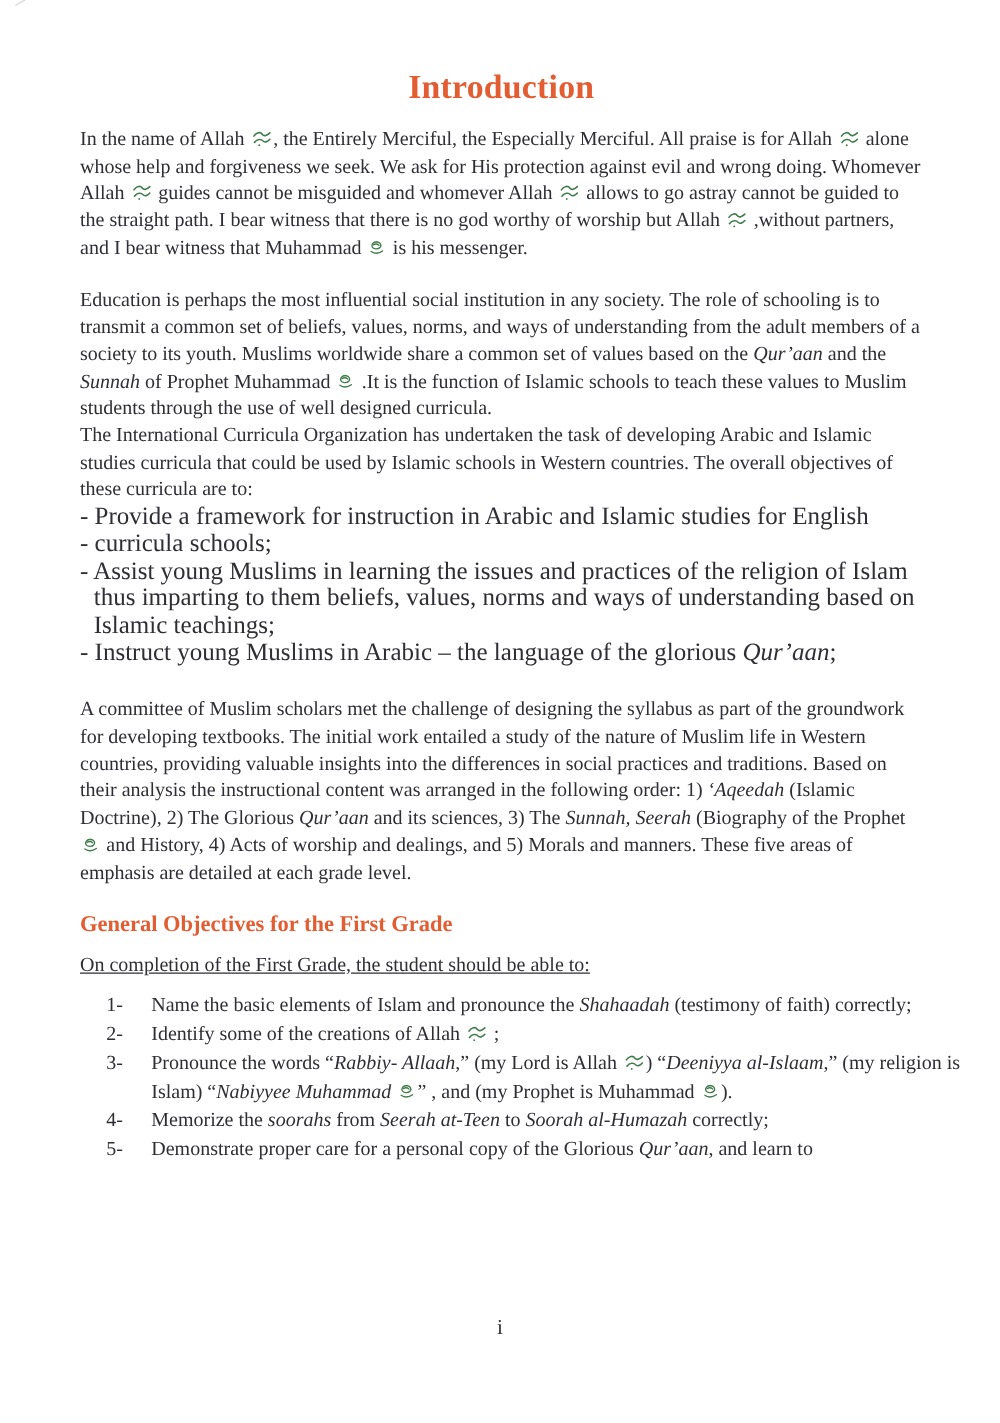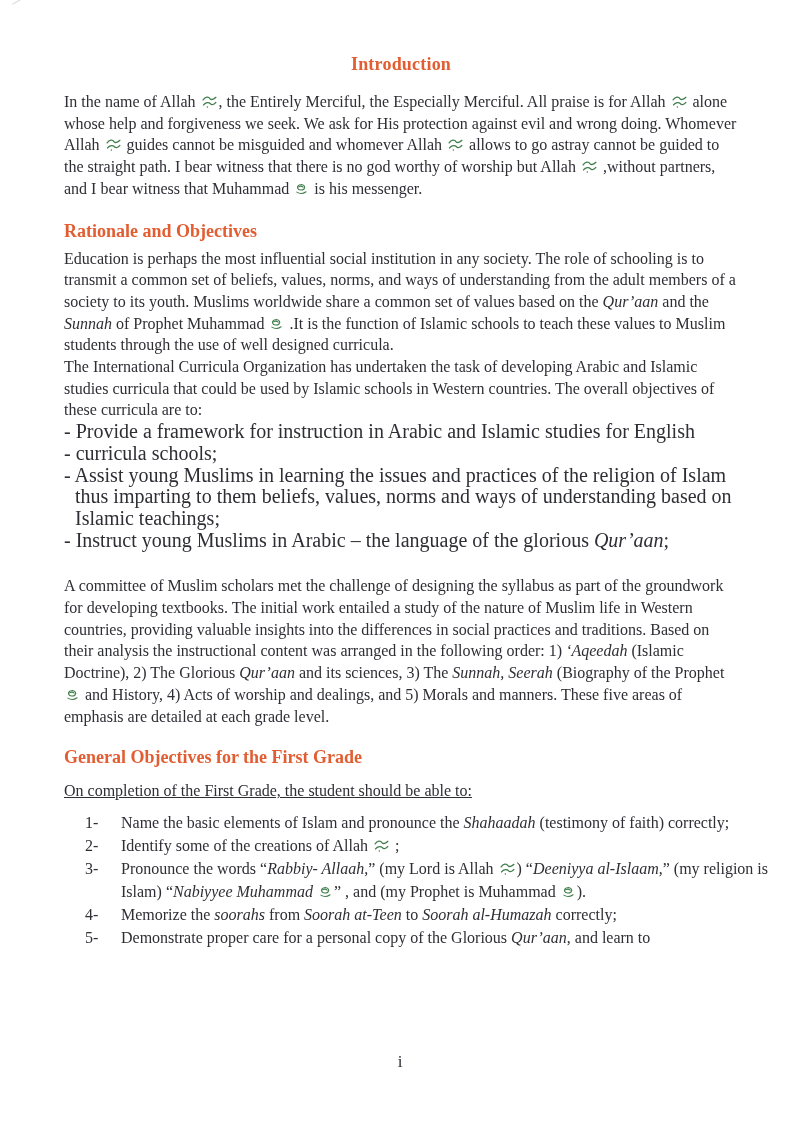--- a/index.html
+++ b/index.html
@@ -6,21 +6,21 @@
   .page{
     position:relative;
     width:800px;height:1138px;
     background:#ffffff;
     font-family:"Liberation Serif","DejaVu Serif",serif;
     color:#2e2e35;
     overflow:hidden;
   }
   .content{padding:54px 62px 0 64px;}
   .title{
-    font-size:18px;font-weight:bold;color:var(--accent,#e25d31);
+    font-size:27px;font-weight:bold;color:var(--accent,#e25d31);
     text-align:center;margin:0 0 16px 0;letter-spacing:.2px;
   }
   .body-p{font-size:16px;line-height:21.7px;margin:0;}
   .intro{margin-bottom:20px;}
   .sect-head{
     font-size:18px;font-weight:bold;color:var(--accent,#e25d31);
     margin:0 0 6px 0;line-height:22px;
   }
   .dash-list{font-size:20px;line-height:21.7px;}
   .dash-item{padding-left:11px;text-indent:-11px;}
@@ -93,21 +93,20 @@
               <circle cx="7.5" cy="14" r="0.9" fill="#3f7d4a" stroke="none"></circle>
             </g>
           </svg></span> ,without partners, and I bear witness that Muhammad <span class="hon"><svg viewBox="0 0 18 16" width="15" height="14">
             <g fill="none" stroke="#3f7d4a" stroke-width="1.3" stroke-linecap="round">
               <path d="M9 2.5 C5 2.5 3.5 5.5 4.5 7.5 C5.5 9.5 10 10 12 8 C14 6 12.5 3 9 2.5"></path>
               <path d="M5.5 5.5 C7 4.5 9.5 4.5 11 5.8"></path>
               <path d="M3.5 11.8 C6.5 13.8 11 13.8 14.5 11.3"></path>
             </g>
           </svg></span> is his messenger.</p>
 
-    <h2 class="sect-head">Rationale and Objectives</h2>
     <p class="body-p">Education is perhaps the most influential social institution in any society. The role of schooling is to transmit a common set of beliefs, values, norms, and ways of understanding from the adult members of a society to its youth. Muslims worldwide share a common set of values based on the <i>Qur’aan</i> and the <i>Sunnah</i> of Prophet Muhammad <span class="hon"><svg viewBox="0 0 18 16" width="15" height="14">
             <g fill="none" stroke="#3f7d4a" stroke-width="1.3" stroke-linecap="round">
               <path d="M9 2.5 C5 2.5 3.5 5.5 4.5 7.5 C5.5 9.5 10 10 12 8 C14 6 12.5 3 9 2.5"></path>
               <path d="M5.5 5.5 C7 4.5 9.5 4.5 11 5.8"></path>
               <path d="M3.5 11.8 C6.5 13.8 11 13.8 14.5 11.3"></path>
             </g>
           </svg></span> .It is the function of Islamic schools to teach these values to Muslim students through the use of well designed curricula.</p>
     <p class="body-p">The International Curricula Organization has undertaken the task of developing Arabic and Islamic studies curricula that could be used by Islamic schools in Western countries. The overall objectives of these curricula are to:</p>
 
     <div class="dash-list">
@@ -160,21 +159,21 @@
               </svg></span>” , and (my Prophet is Muhammad <span class="hon"><svg viewBox="0 0 18 16" width="15" height="14">
                 <g fill="none" stroke="#3f7d4a" stroke-width="1.3" stroke-linecap="round">
                   <path d="M9 2.5 C5 2.5 3.5 5.5 4.5 7.5 C5.5 9.5 10 10 12 8 C14 6 12.5 3 9 2.5"></path>
                   <path d="M5.5 5.5 C7 4.5 9.5 4.5 11 5.8"></path>
                   <path d="M3.5 11.8 C6.5 13.8 11 13.8 14.5 11.3"></path>
                 </g>
               </svg></span>).</span>
         </div>
         <div class="num-item">
           <span class="num">4-</span>
-          <span class="num-text">Memorize the <i>soorahs</i> from <i>Soorah at-Teen</i> to <i>Soorah al-Humazah</i> correctly;</span>
+          <span class="num-text">Memorize the <i>soorahs</i> from <i>Seerah at-Teen</i> to <i>Soorah al-Humazah</i> correctly;</span>
         </div>
         <div class="num-item">
           <span class="num">5-</span>
           <span class="num-text">Demonstrate proper care for a personal copy of the Glorious <i>Qur’aan</i>, and learn to</span>
         </div>
       </div>
   </div>
 
   <div class="page-num">i</div>
 </div>

